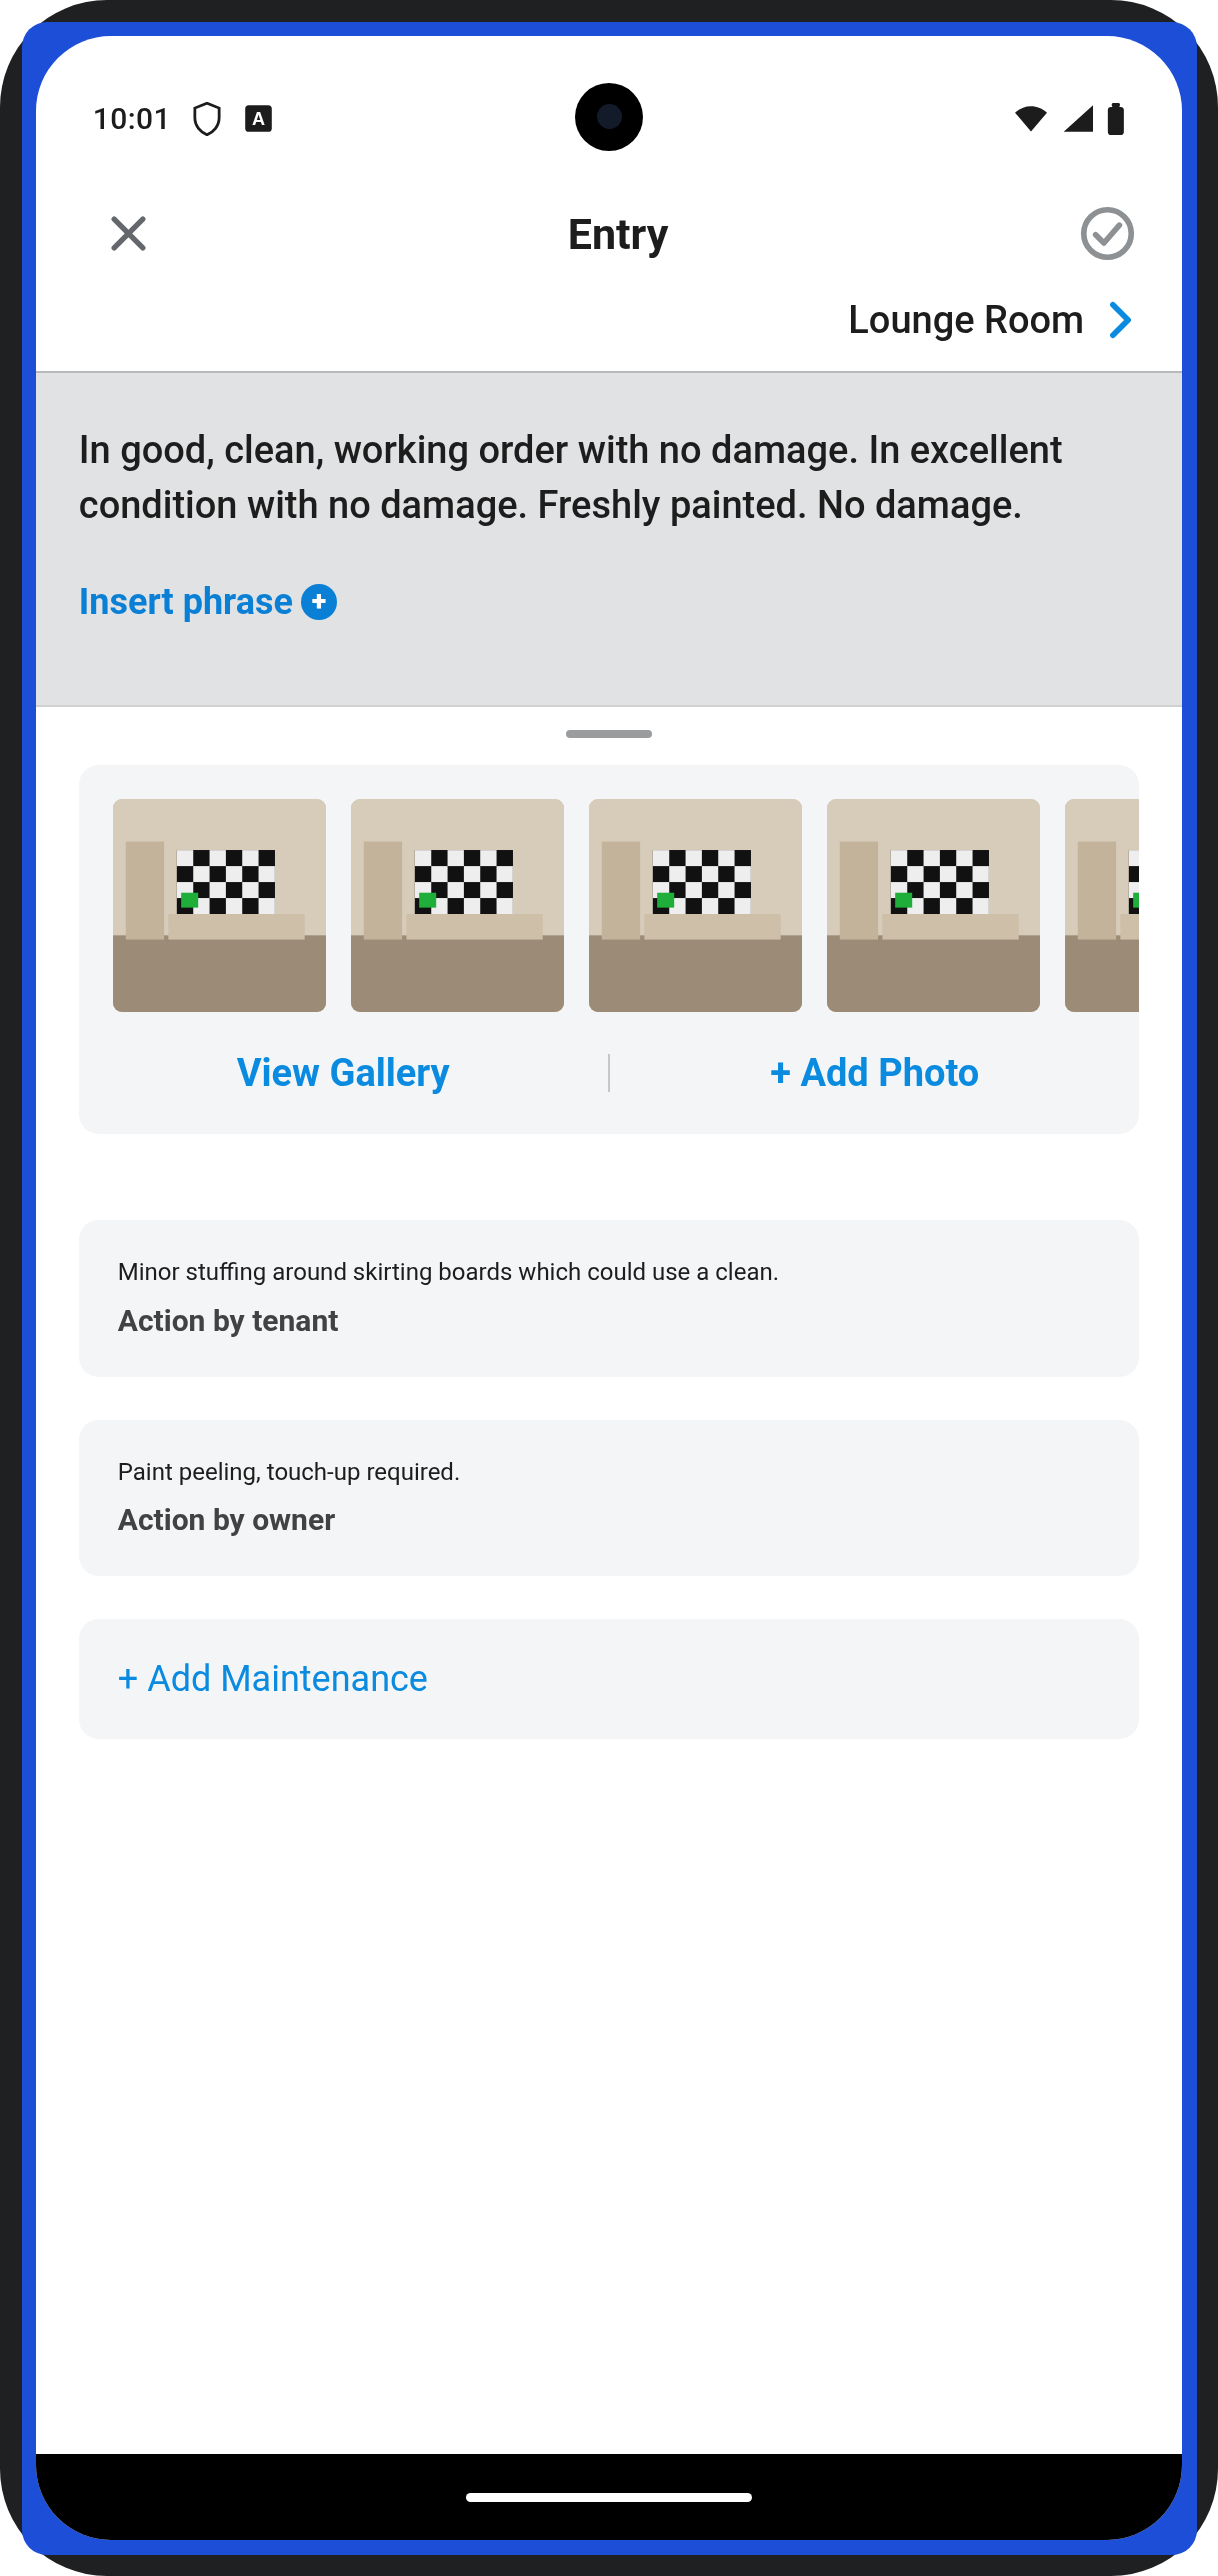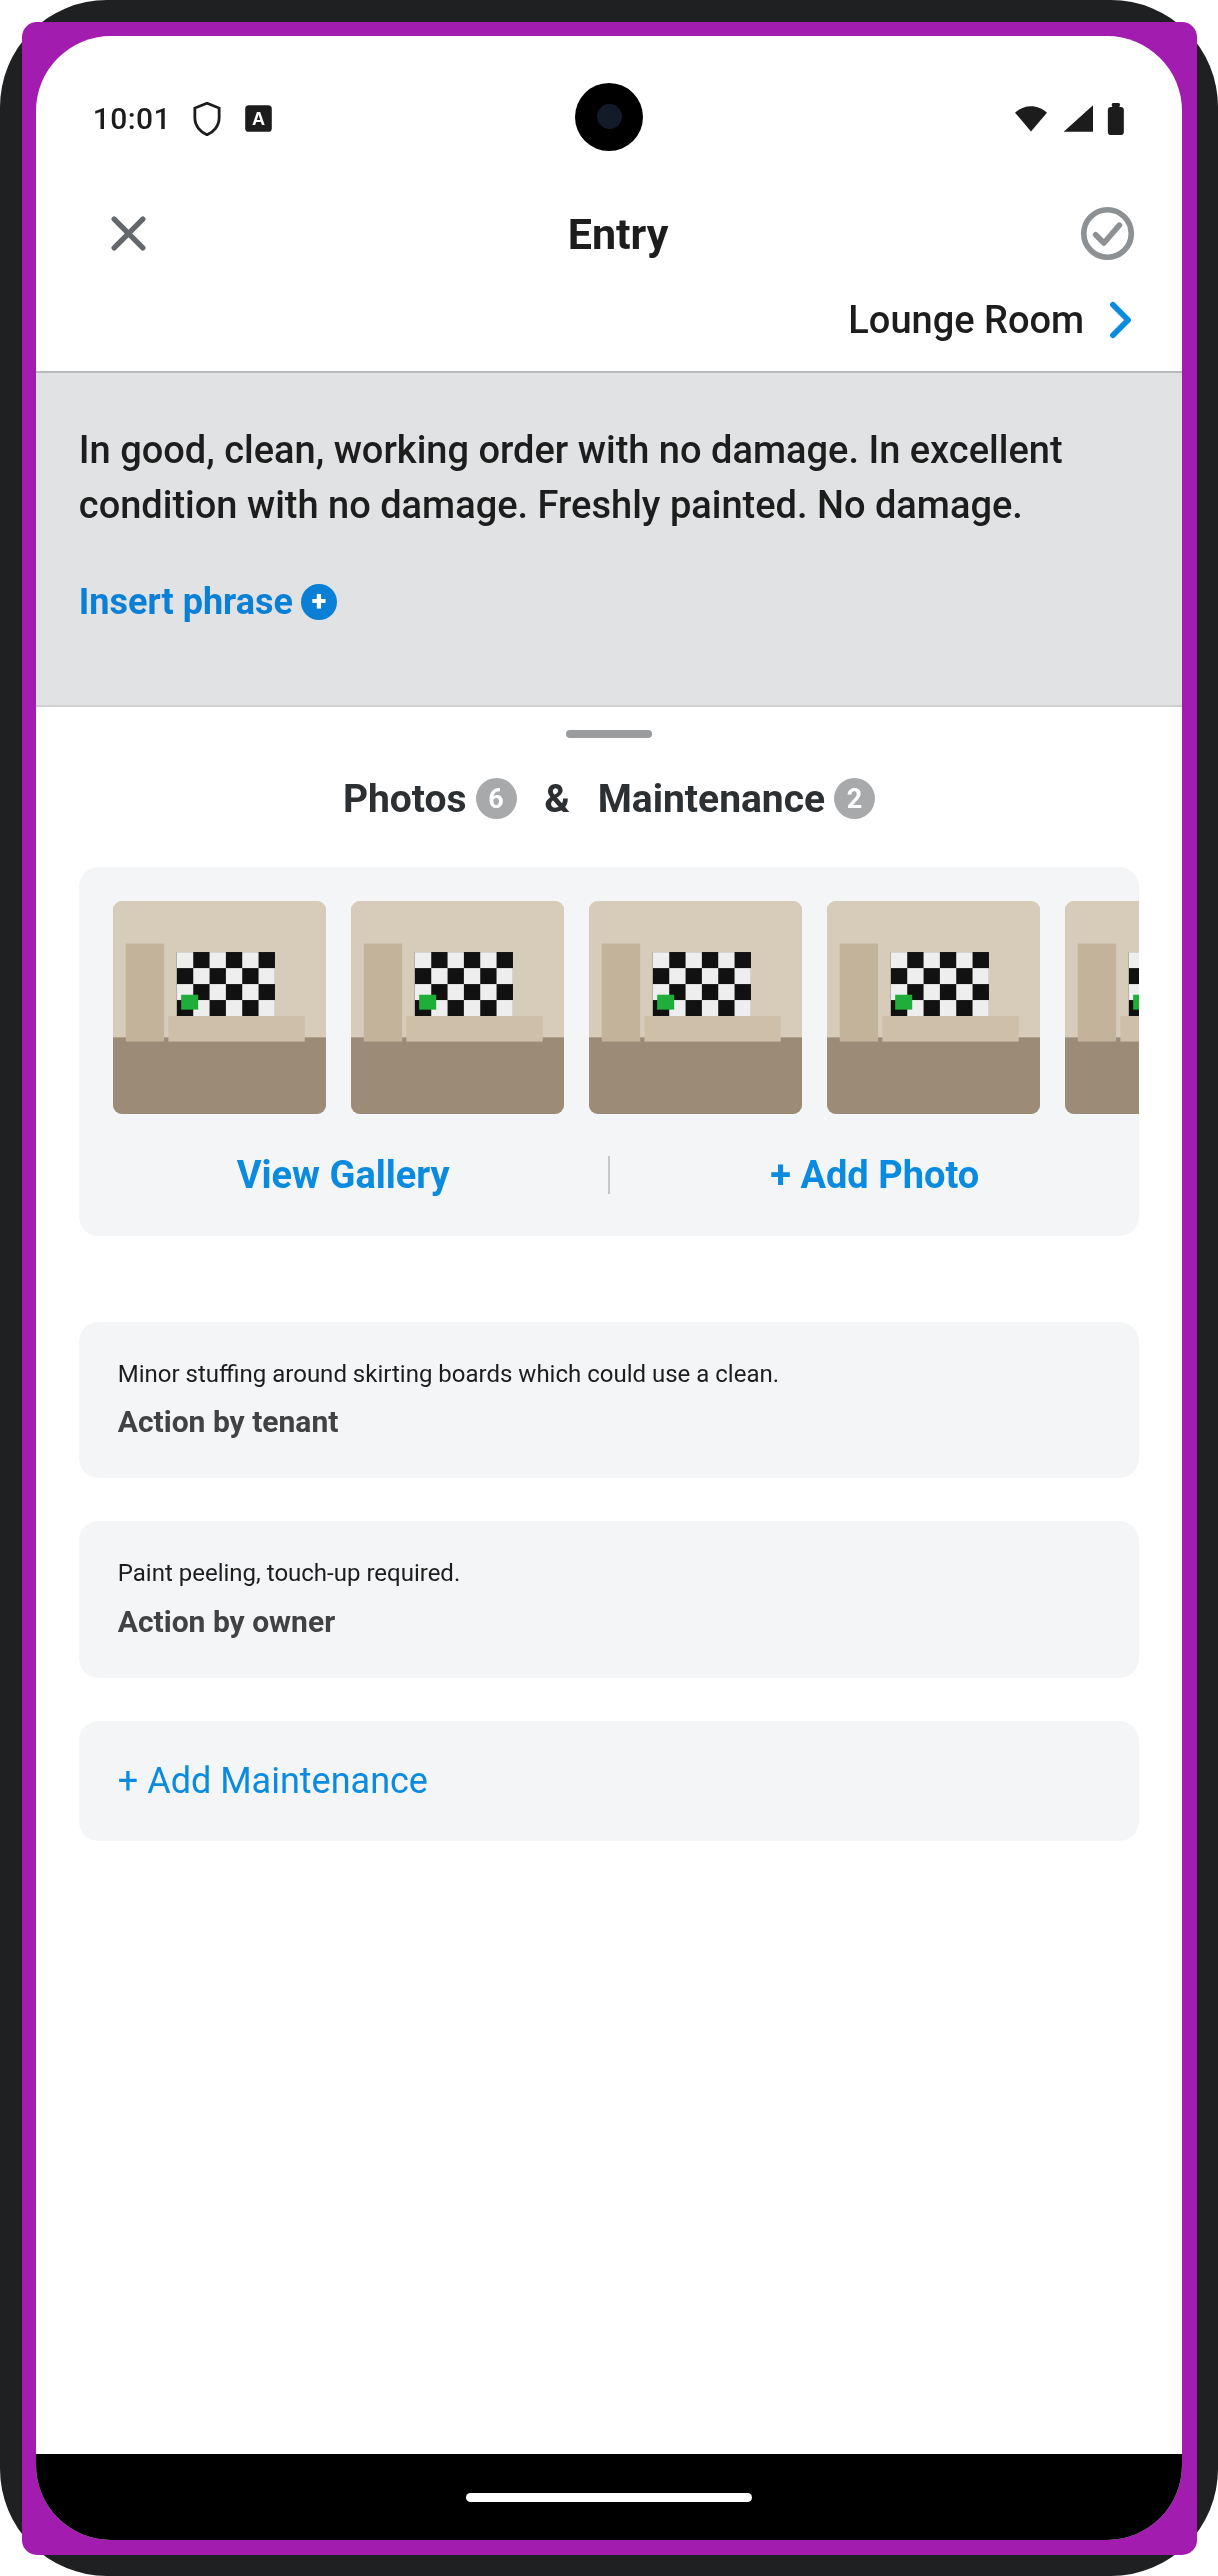--- a/index.html
+++ b/index.html
@@ -17,22 +17,22 @@
     transform: translate(-50%, -50%);
     width: 1218px;
     height: 2576px;
     background: #1f2022;
     border-radius: 107px;
     padding: 21.5px;
   }
   .device-inner {
     width: 100%;
     height: 100%;
-    background: #a21caf;
-    border-radius: 15px;
+    background: #1d4ed8;
+    border-radius: 25px;
     padding: 14.3px;
   }
   .screen {
     position: relative;
     width: 100%;
     height: 100%;
     background: #ffffff;
     border-radius: 75px;
     overflow: hidden;
   }
@@ -328,29 +328,20 @@
         <div class="insert-phrase">
           <span>Insert phrase</span>
           <span class="plus-circle">+</span>
         </div>
       </div>
 
       <div class="drag-handle">
           <span></span>
         </div>
 
-      <div class="section-header">
-        <span>Photos</span>
-        <span class="badge">6</span>
-        <span>&nbsp;</span>
-        <span>&amp;</span>
-        <span>&nbsp;</span>
-        <span>Maintenance</span>
-        <span class="badge">2</span>
-      </div>
 
       <div class="card">
         <div class="photo-strip">
 
           <div class="thumb">
             <svg viewBox="0 0 100 100" preserveAspectRatio="none">
               <rect width="100" height="100" fill="#d7ccba"></rect>
               <rect x="0" y="64" width="100" height="36" fill="#9c8b76"></rect>
               <rect x="6" y="20" width="18" height="46" fill="#c4b39b"></rect>
               <rect x="30" y="24" width="46" height="30" fill="#2b2b2b"></rect>

